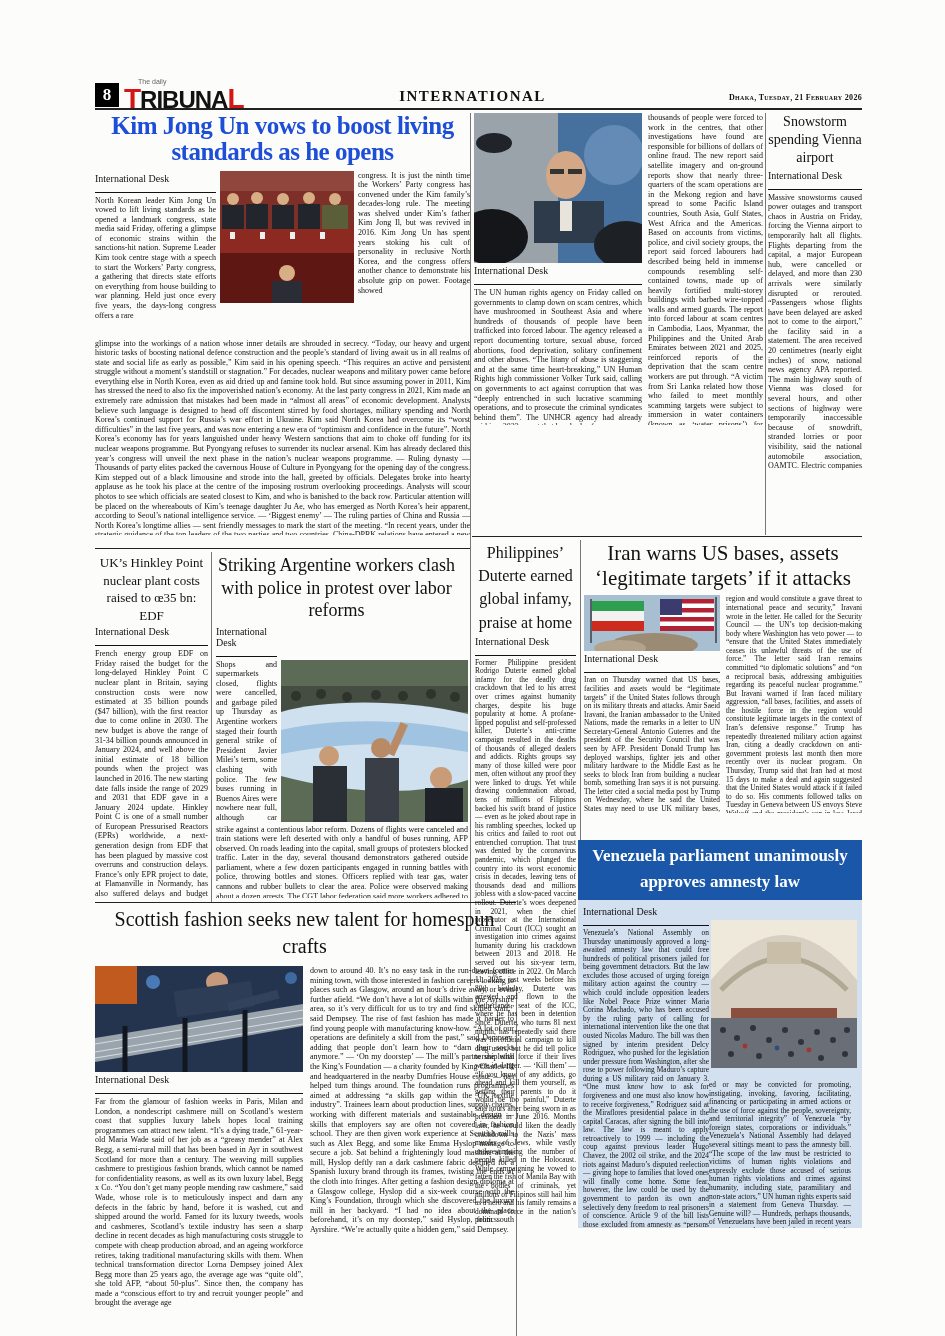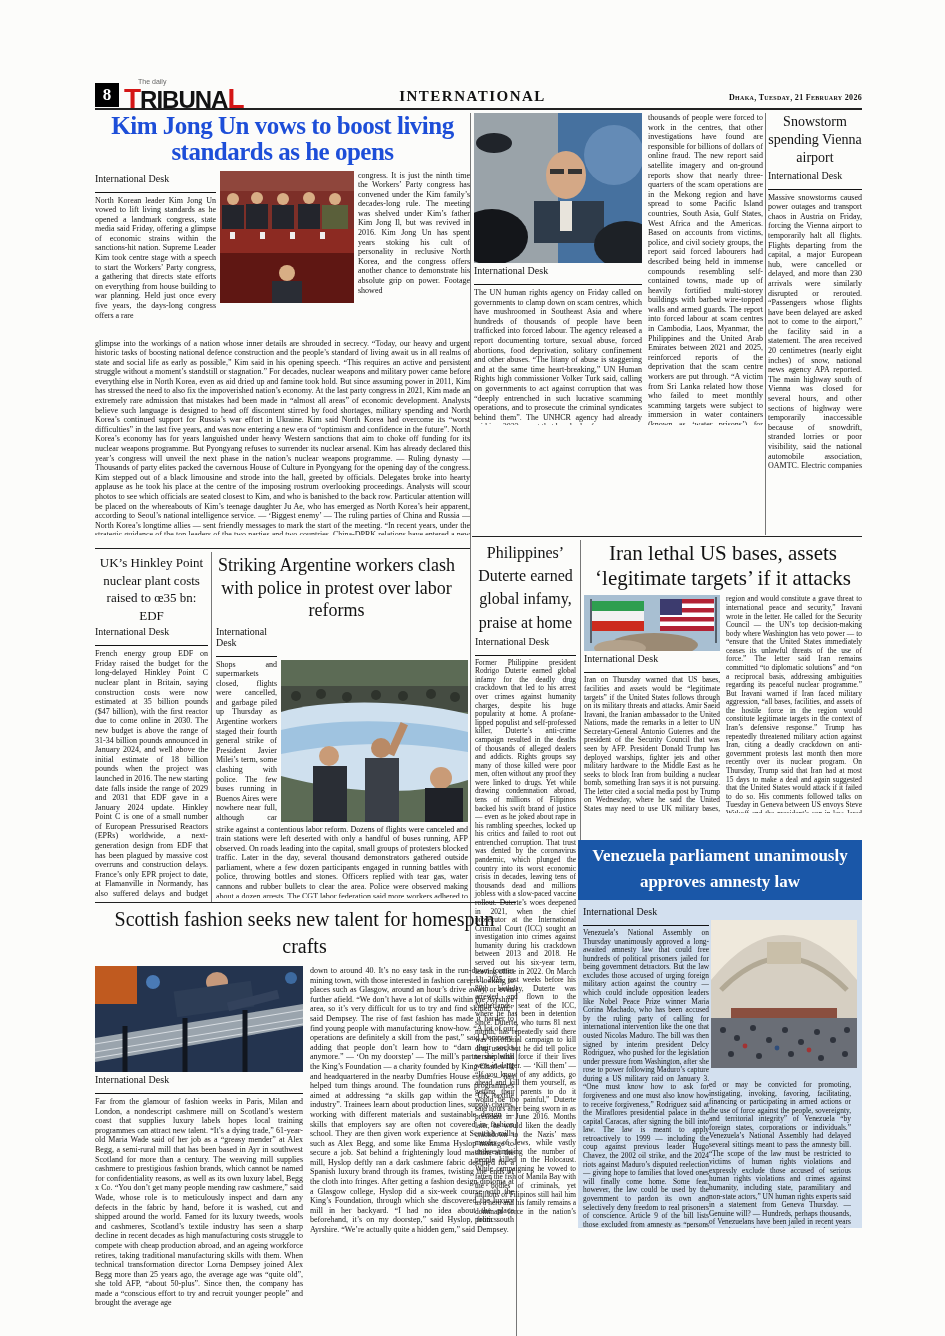--- a/index.html
+++ b/index.html
@@ -210,21 +210,21 @@
     <div class="arg-bottom txt">strike against a contentious labor reform. Dozens of flights were canceled and train stations were left deserted with only a handful of buses running, AFP observed. On roads leading into the capital, small groups of protesters blocked traffic. Later in the day, several thousand demonstrators gathered outside parliament, where a few dozen participants engaged in running battles with police, throwing bottles and stones. Officers replied with tear gas, water cannons and rubber bullets to clear the area. Police were observed making about a dozen arrests. The CGT labor federation said more workers adhered to the walkout call than during the previous three strikes. “It has levels of compliance like never before under this government,” union leader Jorge Sola told Radio con Vos, claiming that “90 percent of activity had stopped.” The contested reforms pushed by budget-slashing Milei, an ideological ally of US President Donald Trump, would make it easier to hire and fire workers in a country where job security is already hard to come by. It would also reduce severance pay, limit the right to strike, increase work hours and restrict holiday provisions. The measure was approved by the chamber of deputies in the early morning hours of Friday, and will go back to the Senate for a final green light.</div>
   </div>
 
   <div class="abs clip" style="left:473px; top:541px; width:105px; height:795px; padding:0 2px; box-sizing:border-box;">
     <h3 class="hl-dut">Philippines’ Duterte earned global infamy, praise at home</h3>
     <div class="byline">International Desk</div>
     <div class="txt-sm">Former Philippine president Rodrigo Duterte earned global infamy for the deadly drug crackdown that led to his arrest over crimes against humanity charges, despite his huge popularity at home. A profane-lipped populist and self-professed killer, Duterte’s anti-crime campaign resulted in the deaths of thousands of alleged dealers and addicts. Rights groups say many of those killed were poor men, often without any proof they were linked to drugs. Yet while drawing condemnation abroad, tens of millions of Filipinos backed his swift brand of justice — even as he joked about rape in his rambling speeches, locked up his critics and failed to root out entrenched corruption. That trust was dented by the coronavirus pandemic, which plunged the country into its worst economic crisis in decades, leaving tens of thousands dead and millions jobless with a slow-paced vaccine rollout. Duterte’s woes deepened in 2021, when the chief prosecutor at the International Criminal Court (ICC) sought an investigation into crimes against humanity during his crackdown between 2013 and 2018. He served out his six-year term, leaving office in 2022. On March 11, 2025, just weeks before his 80th birthday, Duterte was arrested and flown to the Netherlands, seat of the ICC, where he has been in detention since. Duterte, who turns 81 next month, has repeatedly said there was no official campaign to kill drug users, but he did tell police to use lethal force if their lives were in danger. — ‘Kill them’ — “If you know of any addicts, go ahead and kill them yourself, as getting their parents to do it would be too painful,” Duterte said hours after being sworn in as president in June 2016. Months later, he would liken the deadly crackdown to the Nazis’ mass murder of Jews, while vastly underestimating the number of people killed in the Holocaust. While campaigning he vowed to fatten the fish of Manila Bay with the bodies of criminals, yet millions of Filipinos still hail him as a hero and his family remains a dominant force in the nation’s politics.</div>
   </div>
 
   <div class="abs clip" style="left:584px; top:541px; width:278px; height:296px;">
-    <h2 class="hl-iran">Iran lethal US bases, assets ‘legitimate targets’ if it attacks</h2>
+    <h2 class="hl-iran">Iran warns US bases, assets ‘legitimate targets’ if it attacks</h2>
     <div class="iran-body">
       <div class="iran-left">
         <svg class="photo" width="136" height="56" viewBox="0 0 136 56">
           <rect width="136" height="56" fill="#a8bfd2"></rect>
           <g>
             <rect x="8" y="6" width="52" height="10" fill="#2e9e4f"></rect>
             <rect x="8" y="16" width="52" height="10" fill="#f2f2f2"></rect>
             <rect x="8" y="26" width="52" height="10" fill="#cc2b1d"></rect>
             <rect x="6" y="4" width="2" height="44" fill="#55606a"></rect>
           </g>

